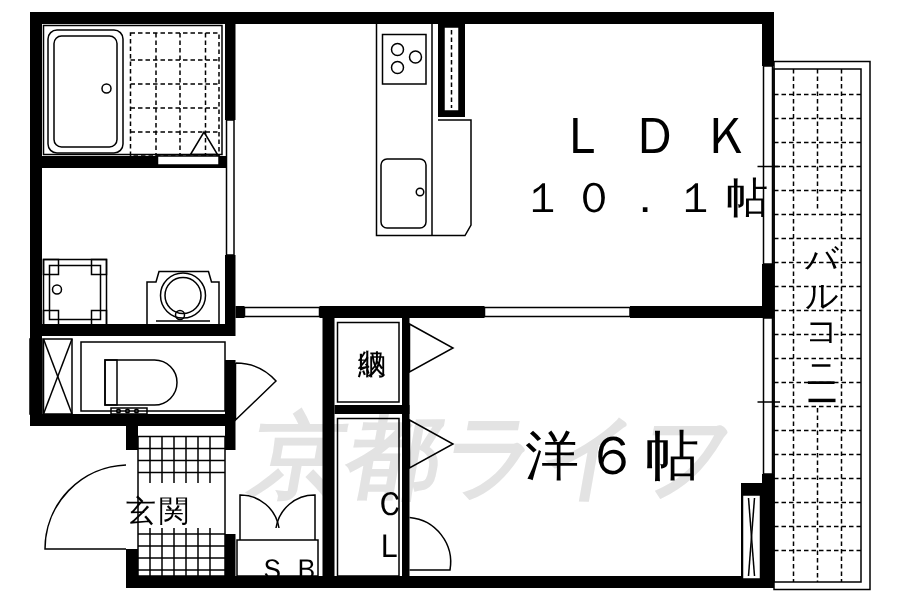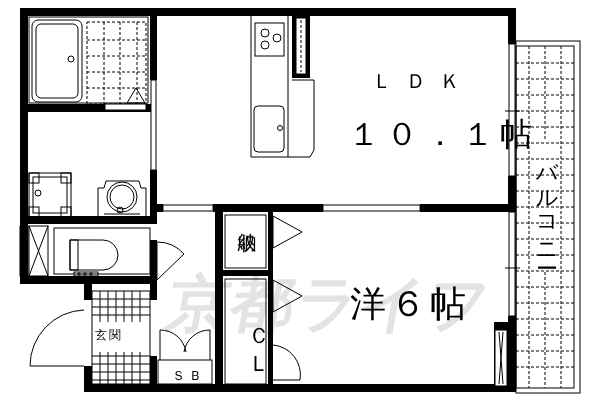--- a/index.html
+++ b/index.html
@@ -1,27 +1,27 @@
 <!DOCTYPE html>
 <html><head>
 <meta charset="utf-8">
 <style>
   html, body { margin: 0; padding: 0; background: #ffffff; }
   body { width: 600px; height: 400px; position: relative; overflow: hidden; }
   #plan { position: absolute; left: 0; top: 0; width: 600px; height: 400px; }
   .label { position: absolute; color: #000; font-family: "DejaVu Sans", sans-serif; white-space: nowrap; }
   .watermark { position: absolute; color: #e3e3e3; font-family: "DejaVu Sans", sans-serif; font-weight: bold; font-size: 62px; letter-spacing: 2px; white-space: nowrap; z-index: 0; }
-  .ldk-title { left: 372px; top: 68px; font-size: 20px; letter-spacing: 14px; }
-  .ldk-size { left: 348px; top: 113px; font-size: 32px; letter-spacing: 6px; }
+  .ldk-title { left: 372px; top: 68px; font-size: 34px; letter-spacing: 14px; }
+  .ldk-size { left: 348px; top: 113px; font-size: 28px; letter-spacing: 6px; }
   .yo-room { left: 350px; top: 280px; font-size: 36px; letter-spacing: 4px; }
   .balcony { left: 532px; top: 148px; font-size: 22px; writing-mode: vertical-rl; letter-spacing: 2px; }
   .storage { left: 238px; top: 218px; font-size: 19px; writing-mode: vertical-rl; line-height: 20px; }
   .closet { left: 244px; top: 312px; font-size: 22px; writing-mode: vertical-rl; text-orientation: upright; letter-spacing: 6px; }
-  .entrance { left: 95px; top: 327px; font-size: 12px; letter-spacing: 2px; }
-  .shoebox { left: 172px; top: 367px; font-size: 13px; letter-spacing: 4px; }
+  .entrance { left: 84px; top: 327px; font-size: 20px; letter-spacing: 2px; }
+  .shoebox { left: 172px; top: 367px; font-size: 19px; letter-spacing: 4px; }
 </style>
 </head>
 <body>
 
 <div class="watermark" style="left:168px; top:262px; transform: skewX(-10deg);">京都ライフ</div>
 
 <svg id="plan" viewBox="0 0 600 400" xmlns="http://www.w3.org/2000/svg">
   <g fill="#000">
 
     <rect x="20" y="8" width="196" height="8"></rect>

